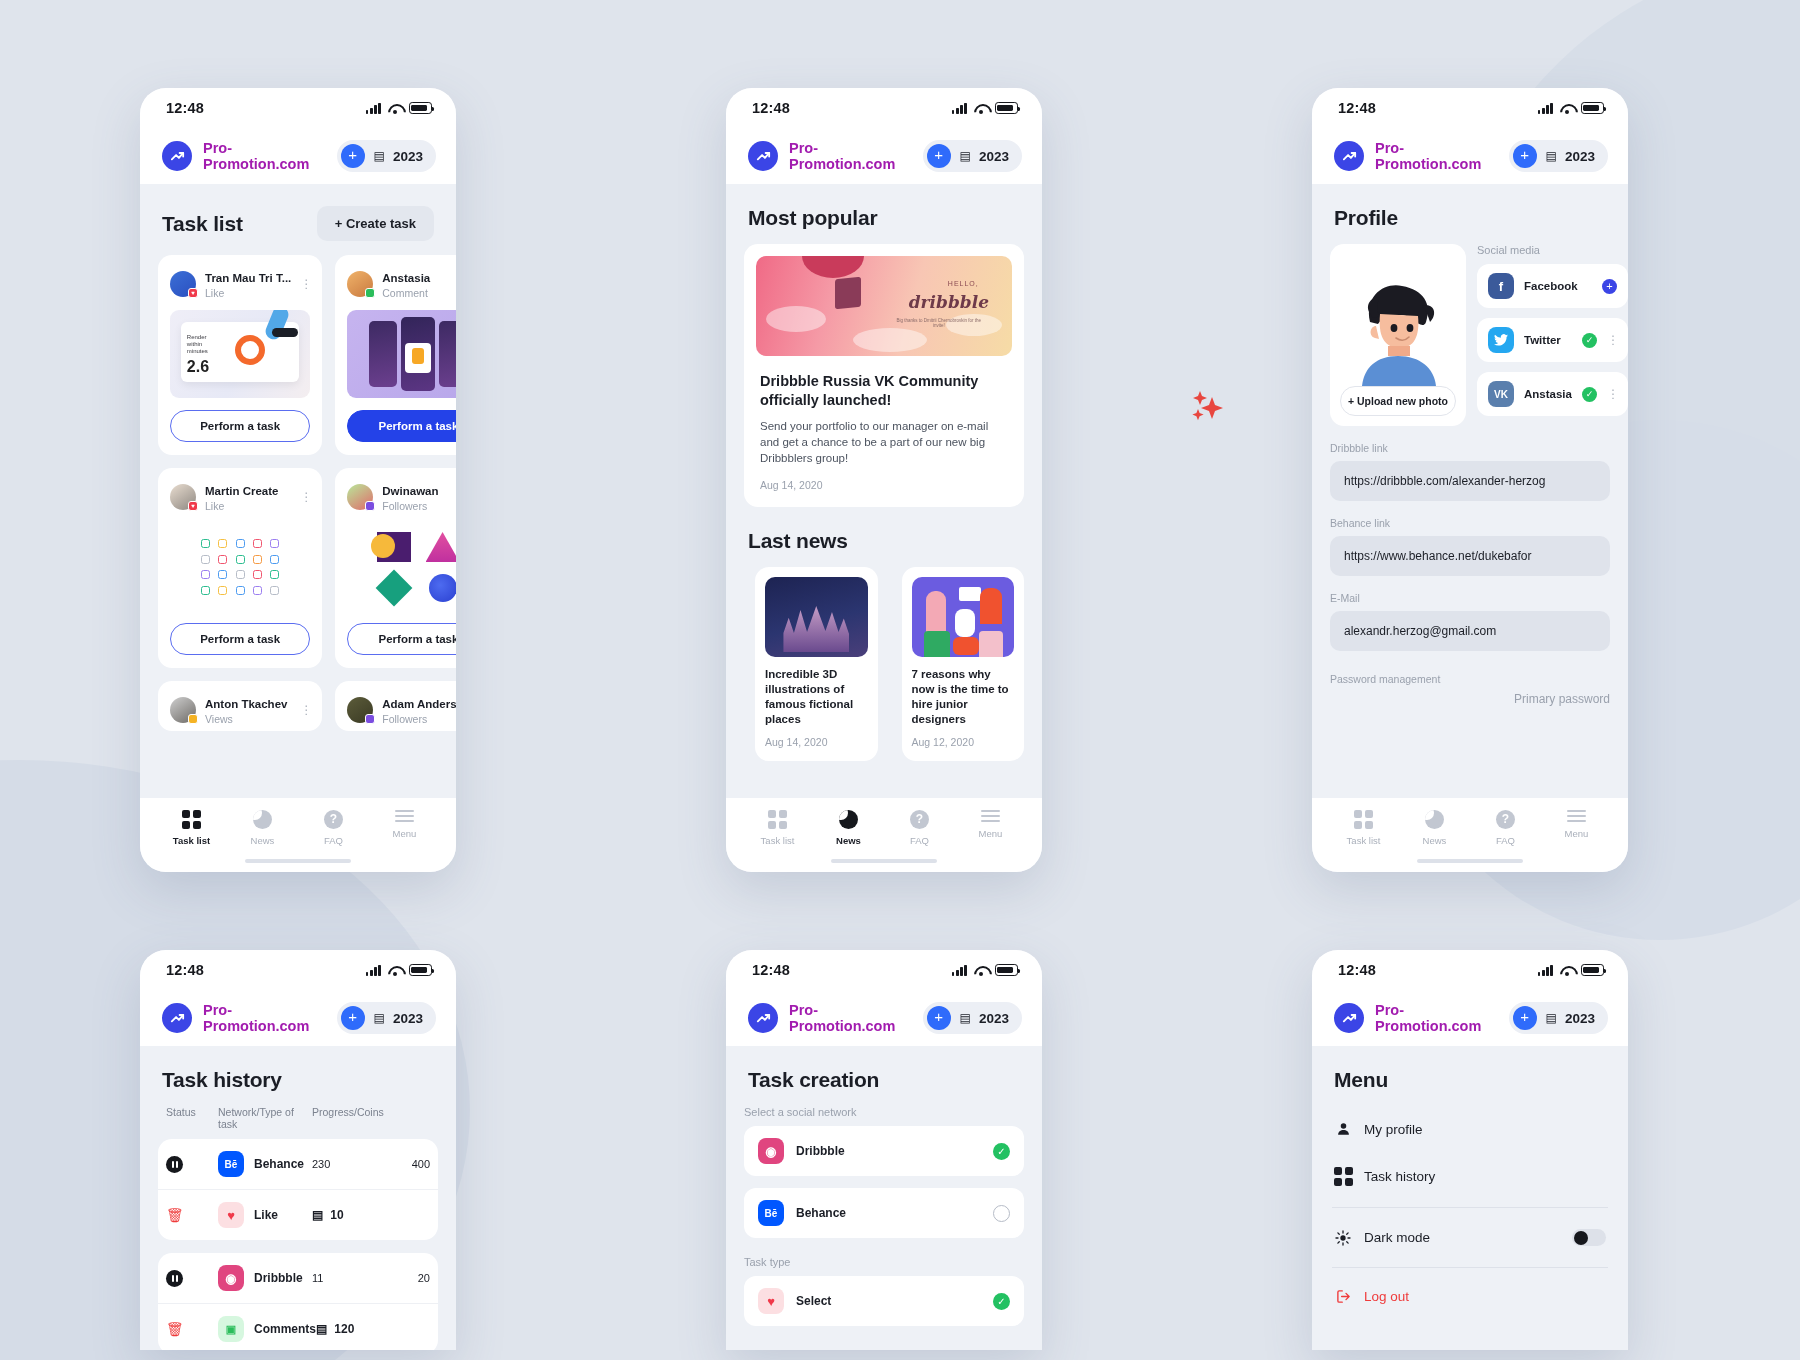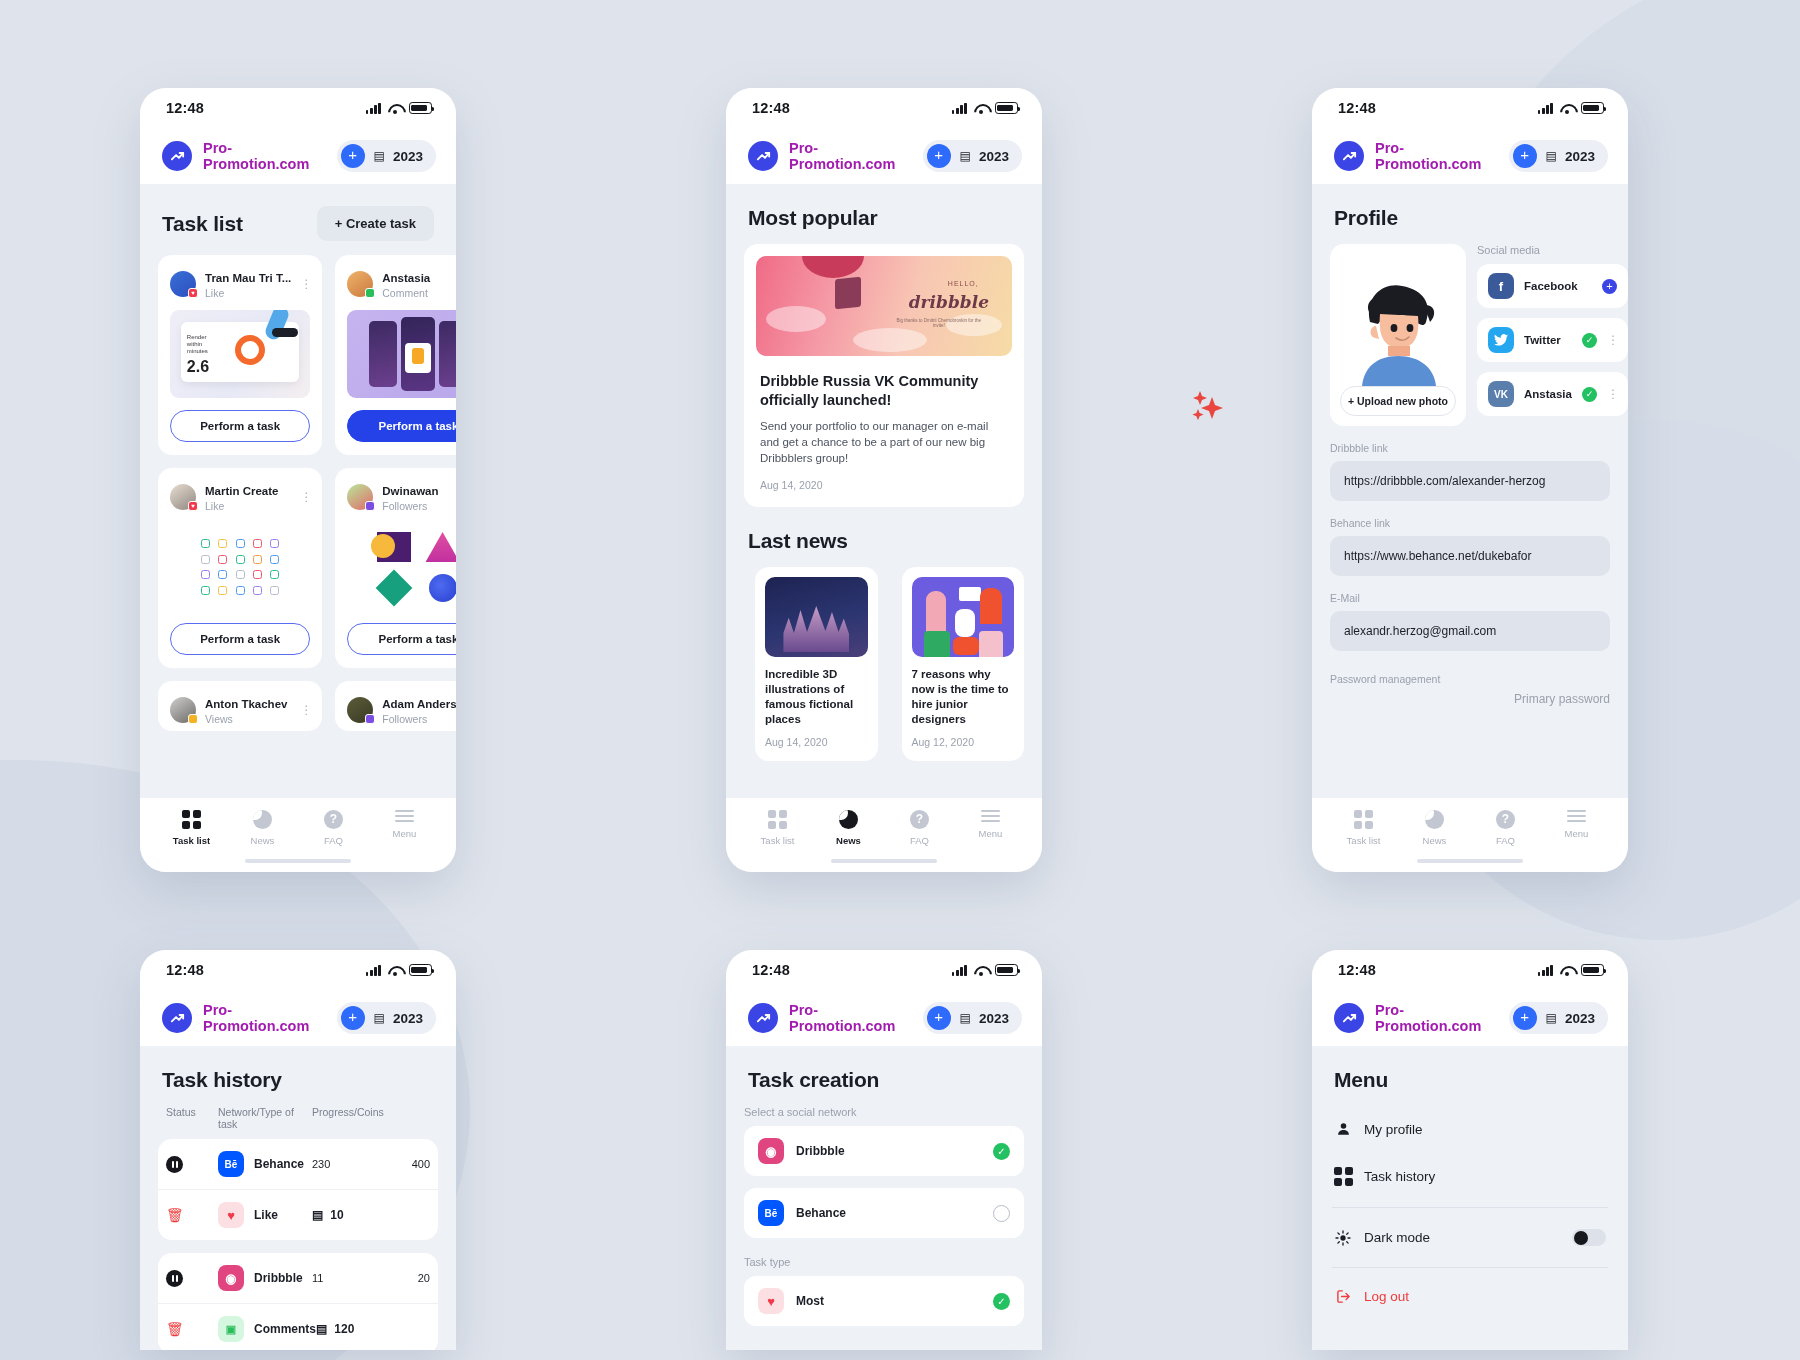--- a/index.html
+++ b/index.html
@@ -876,21 +876,21 @@
         <div class="sel-item">
           <span class="net-ico" style="background:#0057ff;font-size:10px">Bē</span>
           <span class="sel-name">Behance</span>
           <span class="radio-off"></span>
         </div>
 
         <div class="sm-label" style="margin-top:18px">Task type</div>
 
         <div class="sel-item">
           <span class="net-ico" style="background:#fcdfe2;color:#f0394a;font-size:13px">♥</span>
-          <span class="sel-name">Most</span>
+          <span class="sel-name">Select</span>
           <span class="radio-on">✓</span>
         </div>
       </div>
     </div>
   </div>
 
   <div class="phone short">
     <div class="statusbar">
       <span class="status-time">12:48</span>
       <span class="status-icons">

